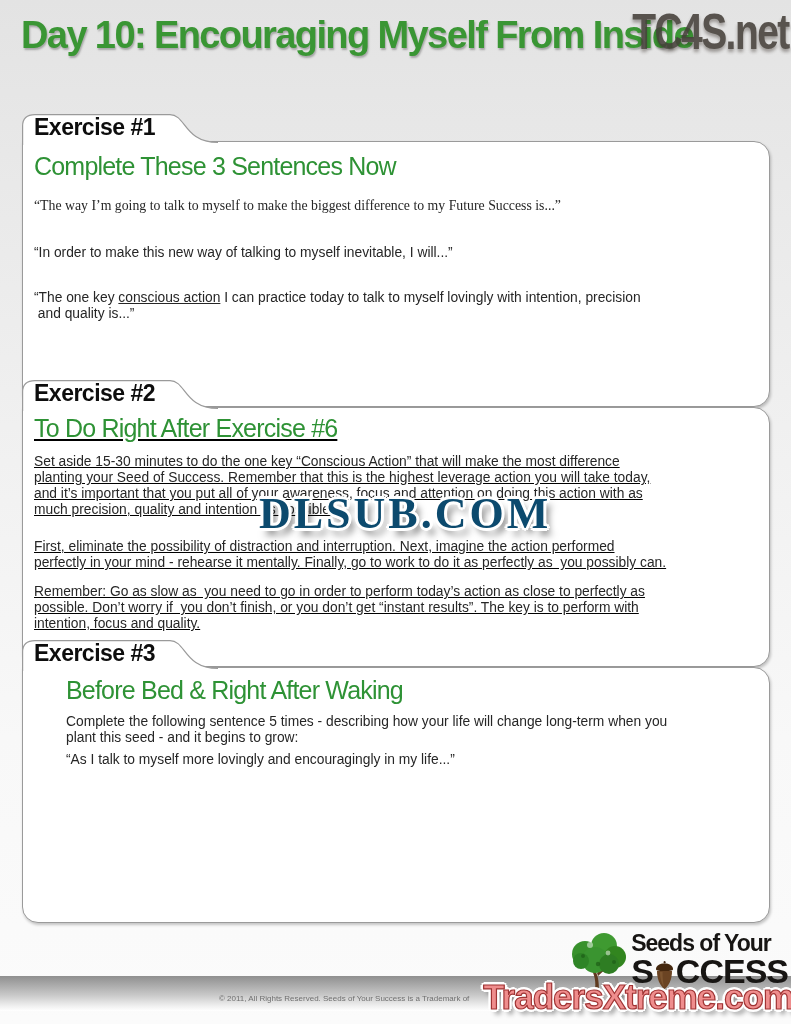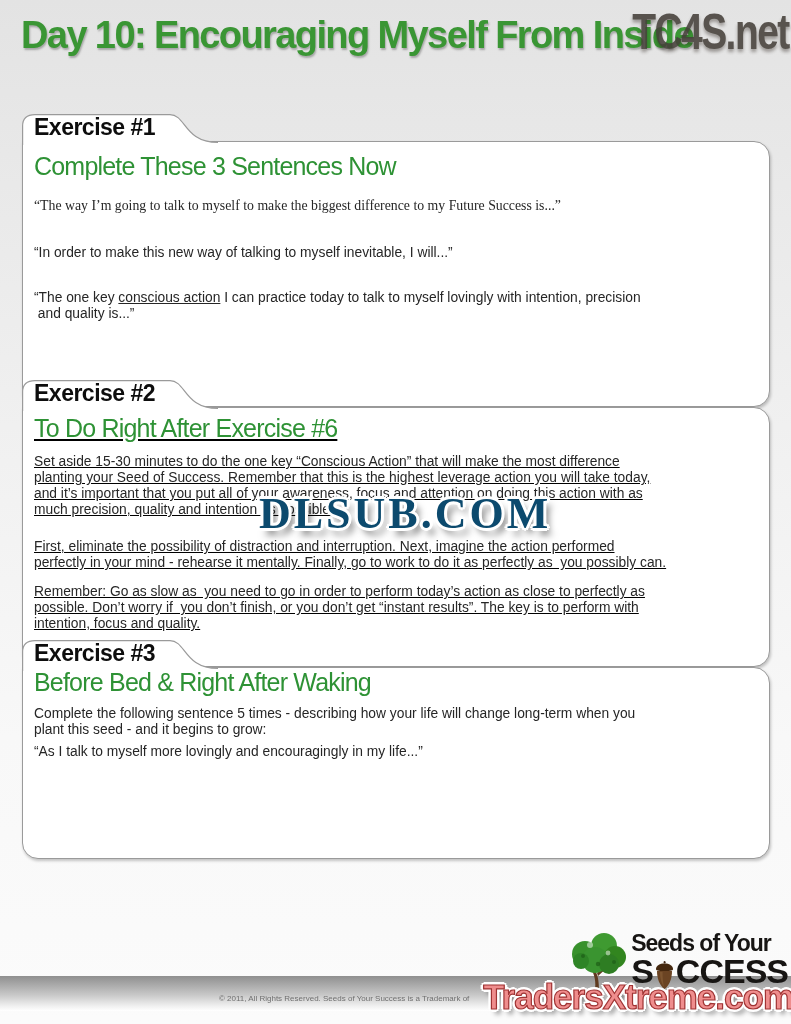--- a/index.html
+++ b/index.html
@@ -48,35 +48,35 @@
   
   .card{
     position:absolute; left:22px; width:748px; box-sizing:border-box;
     background:#fff; border:1px solid #9a9a9a;
     border-radius:0 16px 16px 16px;
     box-shadow:1px 2px 3px rgba(0,0,0,.22);
     z-index:10;
   }
   .card-1{ top:141px; height:266px; }
   .card-2{ top:407px; height:260px;text-decoration:underline; }
-  .card-3{ top:667px; height:192px; }
+  .card-3{ top:667px; height:256px;padding-left:32px; }
   .tab-svg{ position:absolute; top:-29px; left:-1px; z-index:11; }
   .tab-label{
     position:absolute; top:-28px; left:11px; z-index:12;
     font-size:23px; font-weight:bold; letter-spacing:-.5px; color:#0d0d0d;
     white-space:nowrap;
   }
   .card-body{ padding:0 48px 0 11px; }
   .subtitle{
     font-size:25px; font-weight:normal; letter-spacing:-.8px; line-height:28px;
     color:#2e9235; white-space:nowrap;
   }
   .card-1 .subtitle{ margin-top:10px; }
   .card-2 .subtitle{ margin-top:6px; }
-  .card-3 .subtitle{ margin-top:0; }
+  .card-3 .subtitle{ margin-top:8px; }
   .para{
     font-size:13.8px; line-height:16px; color:#262626;
     white-space:pre-wrap; margin:0;
   }
   .u{ text-decoration:underline; }
   .card-1 .s1{ margin-top:18px;font-family:Liberation Serif, serif; }
   .card-1 .s2{ margin-top:31px; }
   .card-1 .s3{ margin-top:29px; }
   .card-2 .p1{ margin-top:12px; }
   .card-2 .p2{ margin-top:21px; }

